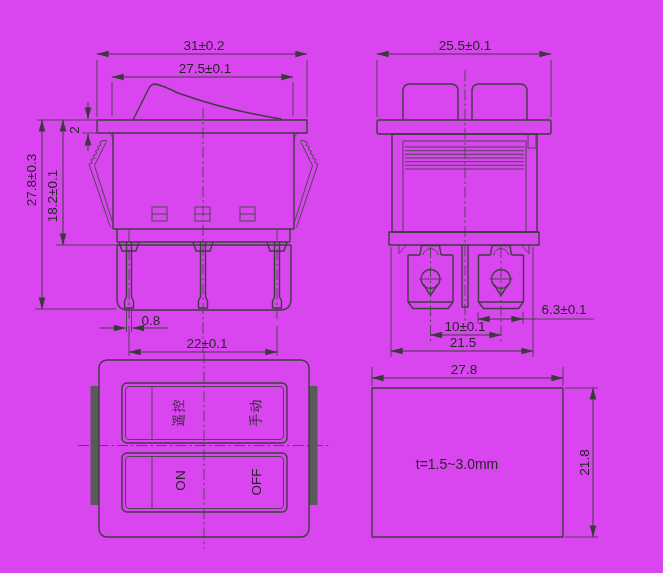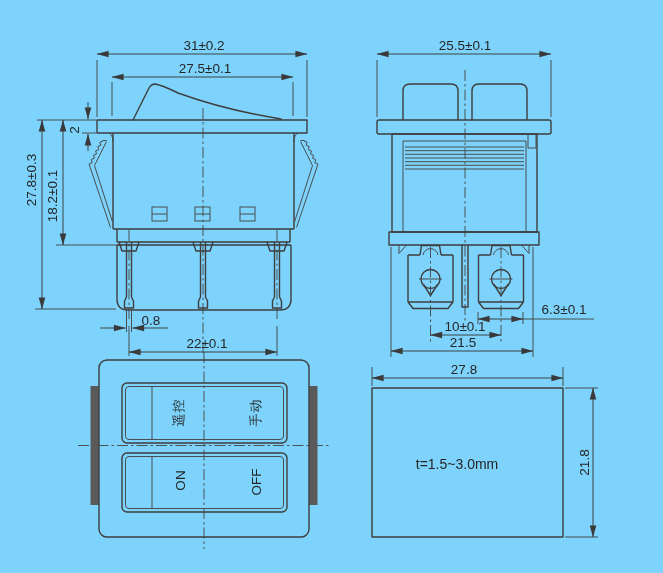--- a/index.html
+++ b/index.html
@@ -1,16 +1,16 @@
 <!DOCTYPE html>
 <html><head>
 <meta charset="utf-8">
 <style>
   html,body{margin:0;padding:0;background:#ffffff;}
-  .stage{position:relative;width:663px;height:573px;background:#7dd3fc;overflow:hidden;}
+  .stage{position:relative;width:663px;height:573px;background:#d946ef;overflow:hidden;}
   svg{display:block;}
   .obj{stroke:#3e3e3e;stroke-width:1.4;fill:none;stroke-linejoin:round;stroke-linecap:butt;}
   .thin{stroke:#474747;stroke-width:0.95;fill:none;}
   .cl{stroke:#4a4a4a;stroke-width:0.95;fill:none;stroke-dasharray:11 3 2.5 3;}
   .dim{stroke:#3a3a3a;stroke-width:0.95;fill:none;marker-start:url(#arr);marker-end:url(#arr);}
   .dimE{stroke:#3a3a3a;stroke-width:0.95;fill:none;marker-end:url(#arr);}
   text{fill:#262626;font-family:"Liberation Sans","DejaVu Sans",sans-serif;font-size:13.5px;text-anchor:middle;}
   .cjk{font-family:"DejaVu Sans","Liberation Sans",sans-serif;font-size:13px;letter-spacing:1px;}
   .note{font-size:14px;}
 </style>

